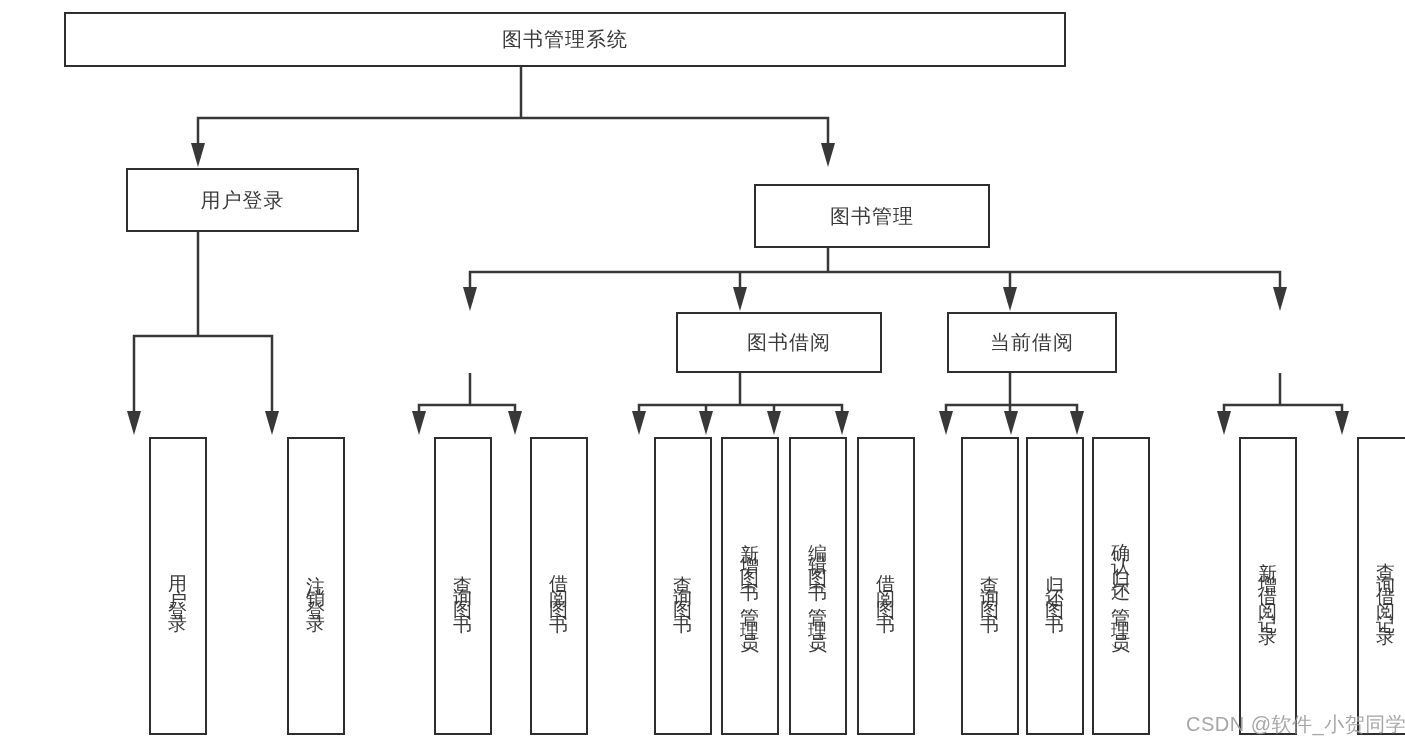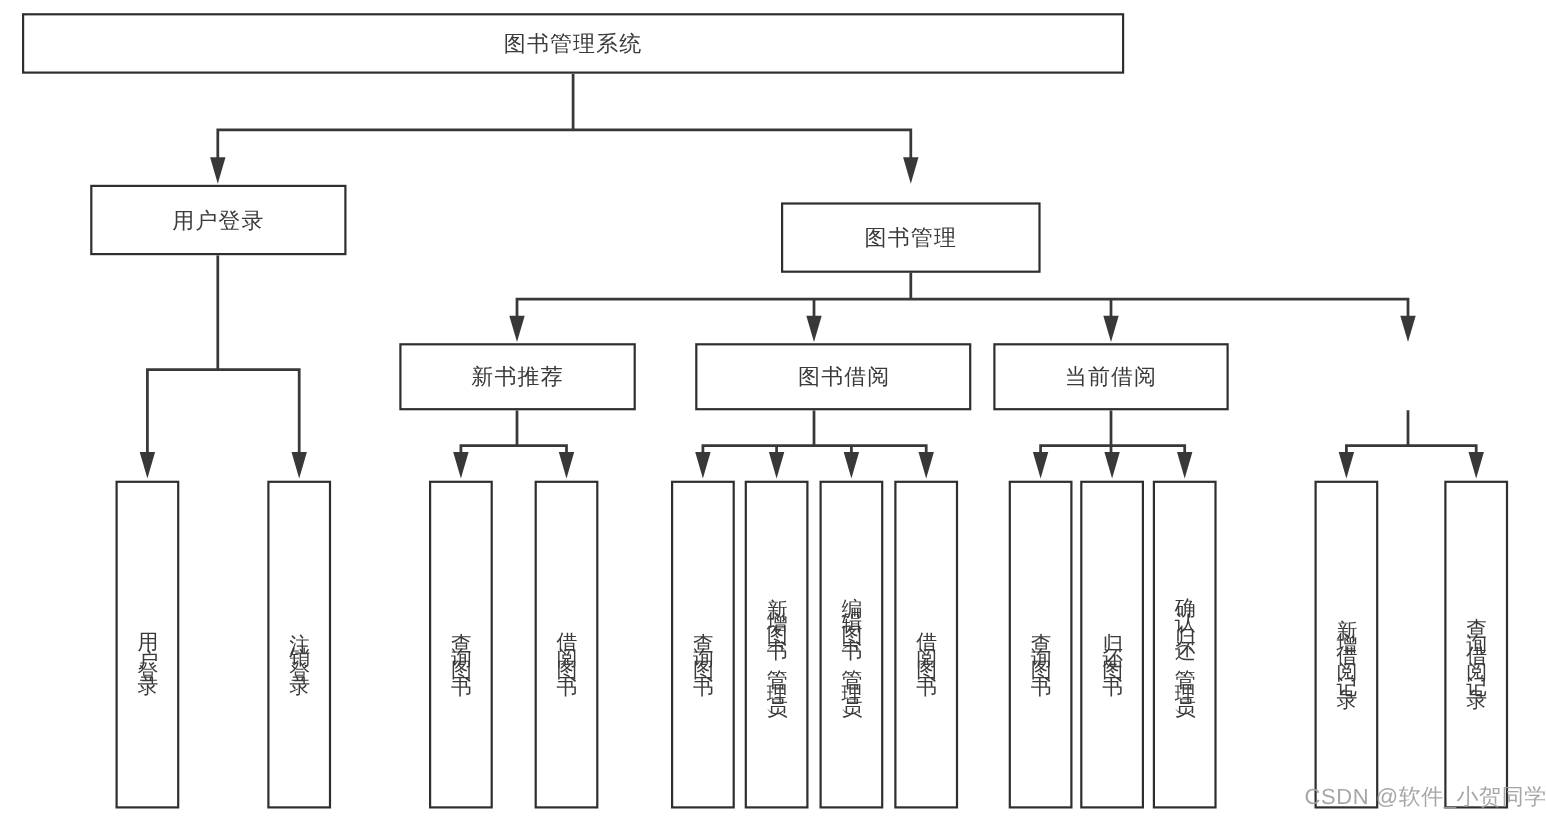--- a/index.html
+++ b/index.html
@@ -25,20 +25,21 @@
   .node {
     position: absolute;
     box-sizing: border-box;
     background: #ffffff;
     border: 2.5px solid #2e2e2e;
     display: flex;
     align-items: center;
     justify-content: center;
     color: #3a3a3a;
     z-index: 2;
+    margin-left: 44px;
   }
   .hnode {
     font-size: 20px;
     letter-spacing: 1px;
   }
   .vnode span {
     writing-mode: vertical-rl;
     text-orientation: mixed;
     font-size: 19px;
     letter-spacing: 13px;
@@ -102,23 +103,22 @@
       <polygon points="1217,411 1231,411 1224,435"></polygon>
       <polygon points="1335,411 1349,411 1342,435"></polygon>
     </g>
   </svg>
 
   <div class="node hnode" style="left:20px; top:12px; width:1002px; height:55px;">图书管理系统</div>
 
   <div class="node hnode" style="left:82px; top:168px; width:233px; height:64px;">用户登录</div>
   <div class="node hnode" style="left:710px; top:184px; width:236px; height:64px;">图书管理</div>
 
-  <div class="node hnode" style="left:363px; top:312px; width:215px; height:61px;">新书推荐</div>
-  <div class="node hnode" style="left:632px; top:312px; width:251px; height:61px;padding-left:20px;">图书借阅</div>
-  <div class="node hnode" style="left:903px; top:312px; width:214px; height:61px;">当前借阅</div>
+  <div class="node hnode" style="left:632px; top:312px; width:206px; height:61px;padding-left:20px;">图书借阅</div>
+  <div class="node hnode" style="left:903px; top:312px; width:170px; height:61px;">当前借阅</div>
 
   <div class="node vnode" style="left:105px; top:437px; width:58px; height:298px;">
     <span>用户登录</span>
   </div>
   <div class="node vnode" style="left:243px; top:437px; width:58px; height:298px;">
     <span>注销登录</span>
   </div>
 
   <div class="node vnode" style="left:390px; top:437px; width:58px; height:298px;">
     <span>查询图书</span>

